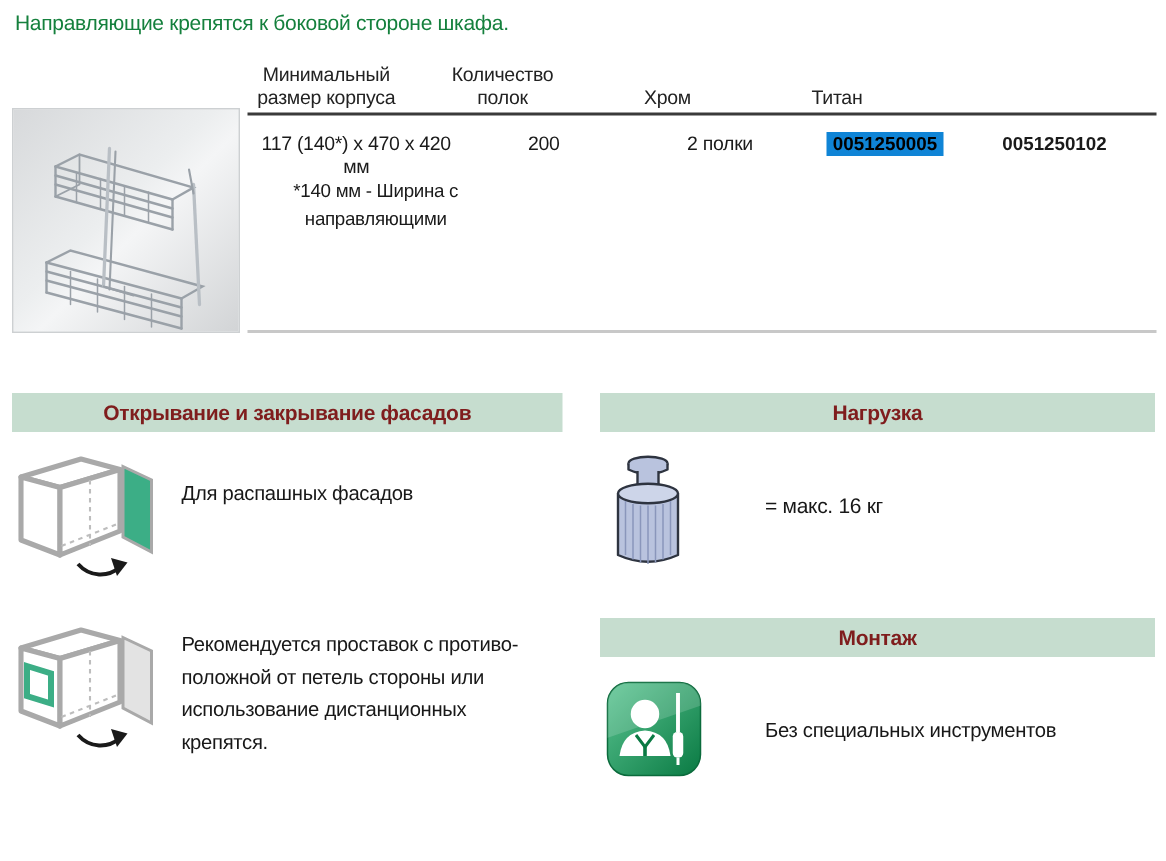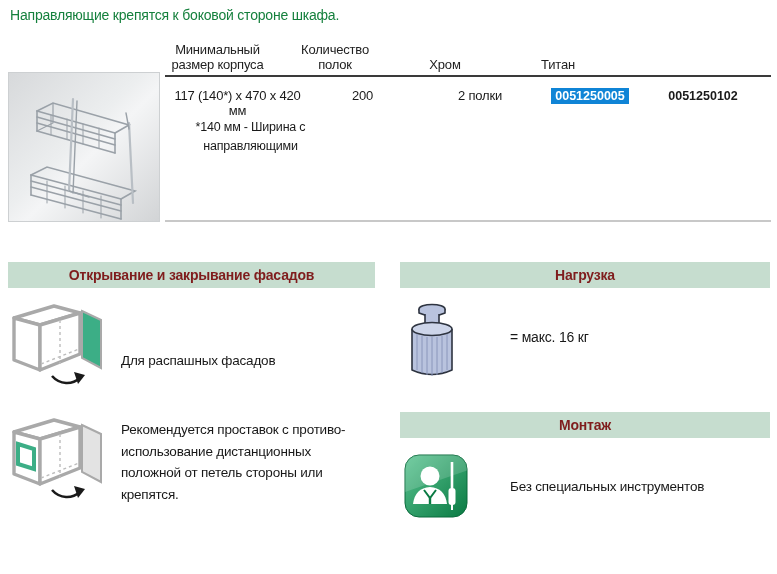--- a/index.html
+++ b/index.html
@@ -25,21 +25,21 @@
   }
   
   .spec{position:absolute;left:165px;top:38px;width:606px;font-size:13px;}
   .thead{display:flex;align-items:flex-end;height:34px;text-align:center;color:#222;line-height:15px;}
   .trow{display:flex;padding-top:11px;text-align:center;}
   .c1{width:145px;} .c2{width:105px;} .c3{width:130px;} .c4{width:90px;} .c5{width:136px;}
   .hdr-inner{display:inline-block;max-width:96px;}
   .rule{height:2px;width:606px;}
   .rule.dark{background:var(--rule-dark);margin-top:3px;}
   .rule.light{position:absolute;left:0;top:182px;background:var(--rule-light);}
-  .code-chrome{background:var(--highlight-blue);color:#ffffff;font-weight:bold;font-size:12.5px;padding:1px 4px;letter-spacing:0;}
+  .code-chrome{background:var(--highlight-blue);color:#000000;font-weight:bold;font-size:12.5px;padding:1px 4px;letter-spacing:0;}
   .code-titan{font-weight:bold;font-size:12.5px;letter-spacing:0;}
   .footnote{position:absolute;left:18px;top:80px;width:135px;text-align:center;font-size:12.5px;line-height:19px;}
   
   .bar{position:absolute;height:26px;background:var(--header-bg);
        font-size:14px;font-weight:bold;color:#7f1d1d;text-align:center;line-height:26px;}
   .bar.opening{left:8px;top:262px;width:367px;}
   .bar.load{left:400px;top:262px;width:370px;}
   .bar.mounting{left:400px;top:412px;width:370px;}
   
   .icon-box{position:absolute;}
@@ -128,43 +128,43 @@
       </g>
       <g fill="none" stroke="#bdbdbd" stroke-width="1.4" stroke-dasharray="3,3">
         <path d="M52,24 L52,68"></path>
         <path d="M33,68 L71,53"></path>
       </g>
       <path d="M74,15 L93,24 L93,72 L74,62 Z" fill="var(--accent-green,#3cae86)" stroke="#a9a9a9" stroke-width="2"></path>
       <path d="M44,80 C 52,89 64,89 72,82" fill="none" stroke="#1a1a1a" stroke-width="2.6"></path>
       <path d="M66,76 L77,79 L70,88 Z" fill="#1a1a1a"></path>
     </svg>
   </div>
-  <div class="txt" style="left:121px;top:321px;margin-top:32px;">Для распашных фасадов</div>
+  <div class="txt" style="left:121px;top:321px;">Для распашных фасадов</div>
 
   <div class="icon-box" style="left:8px;top:408px;">
     <svg width="100" height="96" viewBox="0 0 100 96">
       <g fill="#ffffff" stroke="#a9a9a9" stroke-width="3.4" stroke-linejoin="round">
         <path d="M6,24 L46,12 L72,19 L32,31 Z"></path>
         <path d="M6,24 L6,66 L32,76 L32,31 Z"></path>
         <path d="M32,31 L72,19 L72,60 L32,76 Z"></path>
       </g>
       <g fill="none" stroke="#bdbdbd" stroke-width="1.4" stroke-dasharray="3,3">
         <path d="M52,26 L52,70"></path>
         <path d="M33,70 L71,55"></path>
       </g>
       <path d="M74,17 L93,26 L93,74 L74,64 Z" fill="#e3e3e3" stroke="#a9a9a9" stroke-width="2"></path>
       <path d="M10,36 L26,41 L26,61 L10,56 Z" fill="none" stroke="var(--accent-green,#3cae86)" stroke-width="4"></path>
       <path d="M44,82 C 52,91 64,91 72,84" fill="none" stroke="#1a1a1a" stroke-width="2.6"></path>
       <path d="M66,78 L77,81 L70,90 Z" fill="#1a1a1a"></path>
     </svg>
   </div>
   <div class="txt txt-lines" style="left:121px;top:419px;width:280px;">
     <div>Рекомендуется проставок с противо-</div>
+    <div>положной от петель стороны или</div>
     <div>использование дистанционных</div>
-    <div>положной от петель стороны или</div>
     <div>крепятся.</div>
   </div>
 
   <div class="icon-box" style="left:407px;top:298px;">
     <svg width="50" height="82" viewBox="0 0 50 82">
       <g stroke="#2e3440" stroke-width="1.6" fill="var(--weight-fill,#b9c3de)" stroke-linejoin="round">
         <ellipse cx="25" cy="11" rx="13" ry="4.5"></ellipse>
         <path d="M12,11 L12,15 Q25,21 38,15 L38,11"></path>
         <path d="M18,16 L18,28 L32,28 L32,16" fill="var(--weight-fill,#b9c3de)"></path>
         <path d="M5,31 L5,72 Q25,81 45,72 L45,31"></path>

